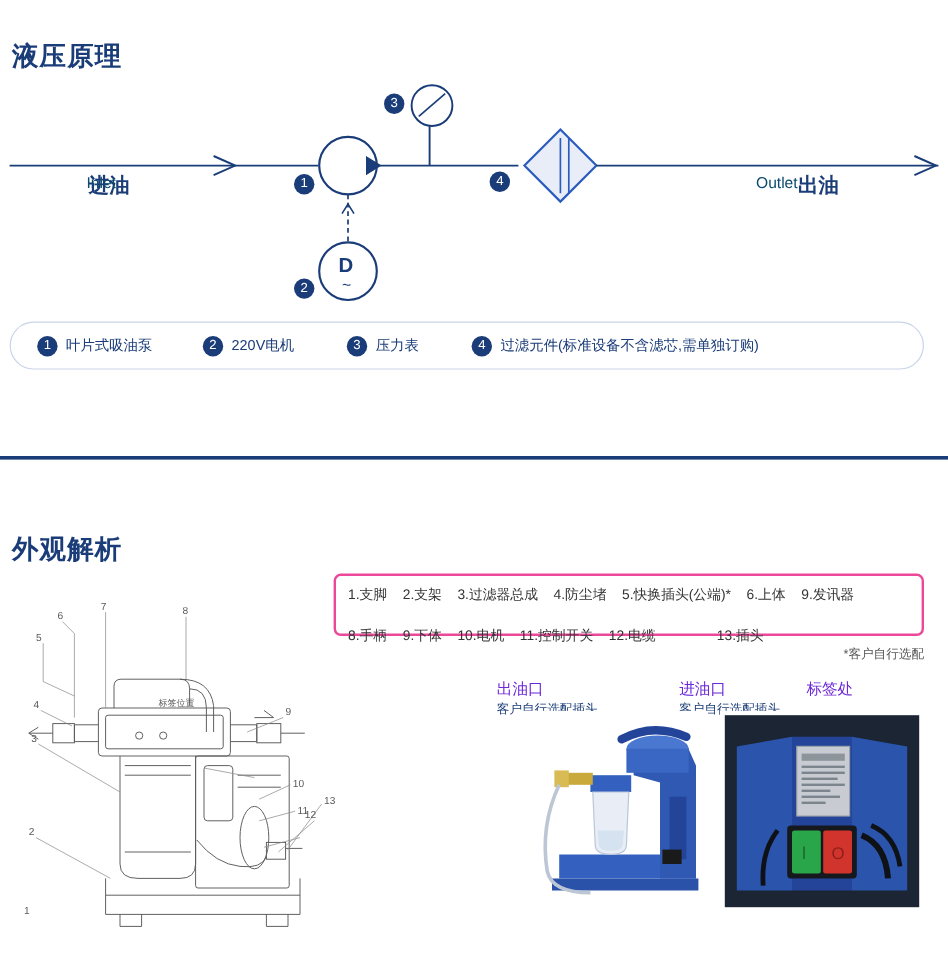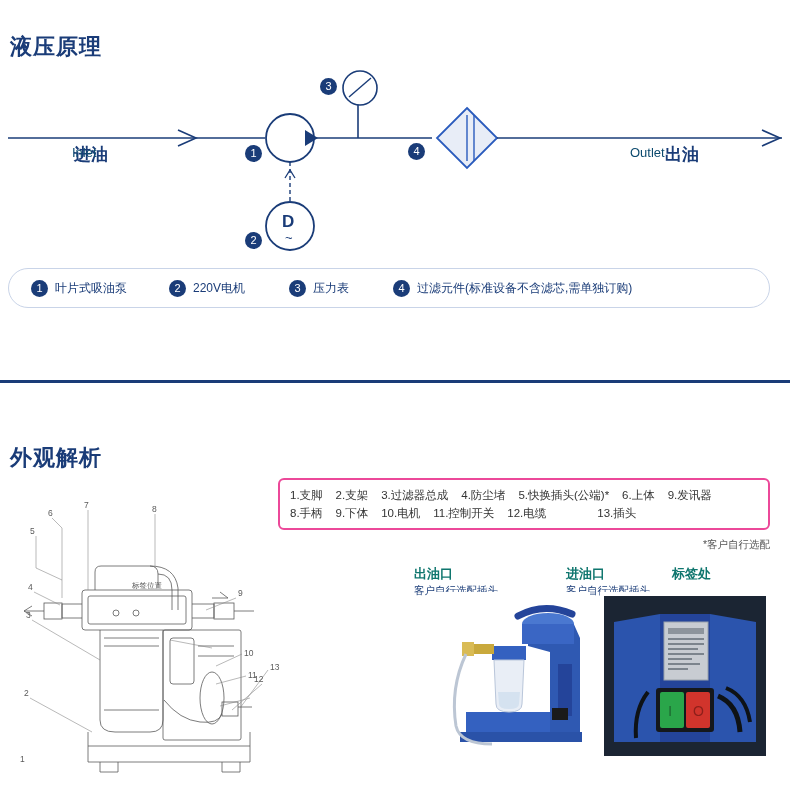--- a/index.html
+++ b/index.html
@@ -61,21 +61,21 @@
     background:#fff;
   }
   .parts-row{font-size:11.5px;color:#333;display:flex;}
   .parts-row span{margin-right:13px;white-space:nowrap;}
   #parts-note{
     position:absolute;left:600px;top:538px;width:170px;
     font-size:10.5px;color:#555;text-align:right;
   }
 
   
-  .photo-label-cn{font-size:13px;font-weight:bold;color:#0f766e;}
+  .photo-label-cn{font-size:13px;font-weight:normal;color:#6d28d9;}
   .photo-label-sub{font-size:10.5px;color:#1a3c78;}
 
   
   #line-drawing{position:absolute;left:0px;top:470px;width:290px;height:310px;}
 
   
   .photo{position:absolute;overflow:hidden;}
   #photo1{left:432px;top:592px;width:158px;height:170px;}
   #photo2{left:600px;top:592px;width:170px;height:170px;}
 
@@ -158,21 +158,21 @@
 <div id="parts-box">
   <div class="parts-row">
     <span>1.支脚</span>
     <span>2.支架</span>
     <span>3.过滤器总成</span>
     <span>4.防尘堵</span>
     <span>5.快换插头(公端)*</span>
     <span>6.上体</span>
     <span>9.发讯器</span>
   </div>
-  <div class="parts-row" style="margin-top:3px;">
+  <div class="parts-row" style="margin-top:19px;">
     <span>8.手柄</span>
     <span>9.下体</span>
     <span>10.电机</span>
     <span>11.控制开关</span>
     <span>12.电缆</span>
     <span style="margin-left:38px;">13.插头</span>
   </div>
 </div>
 <div id="parts-note">*客户自行选配</div>
 

